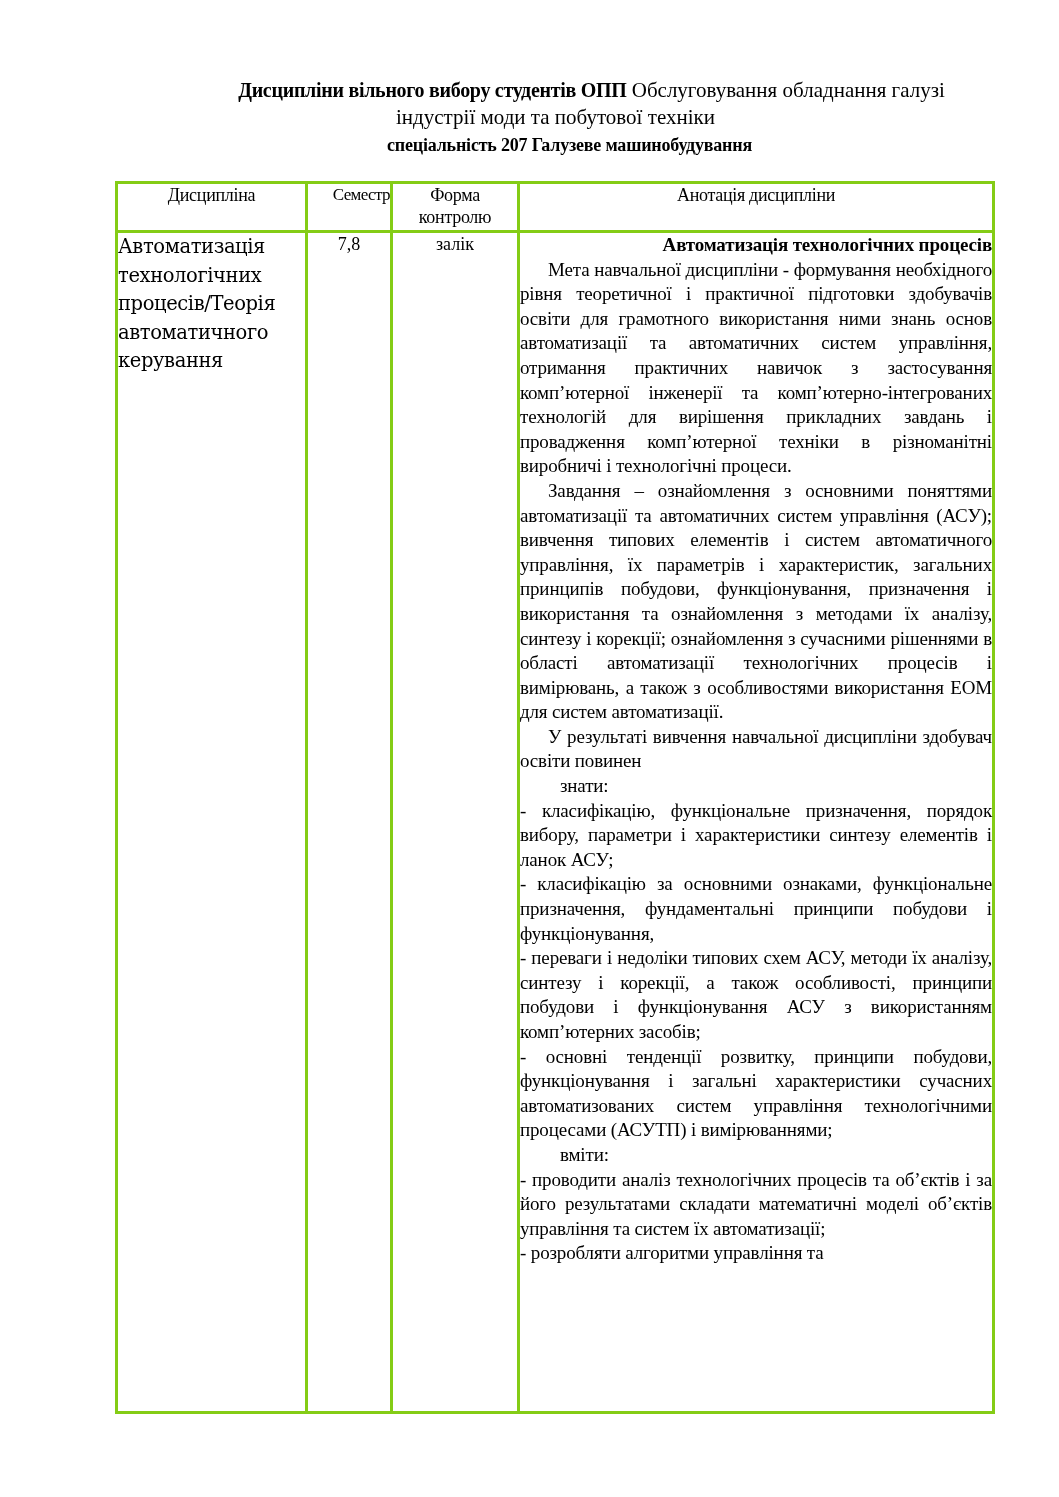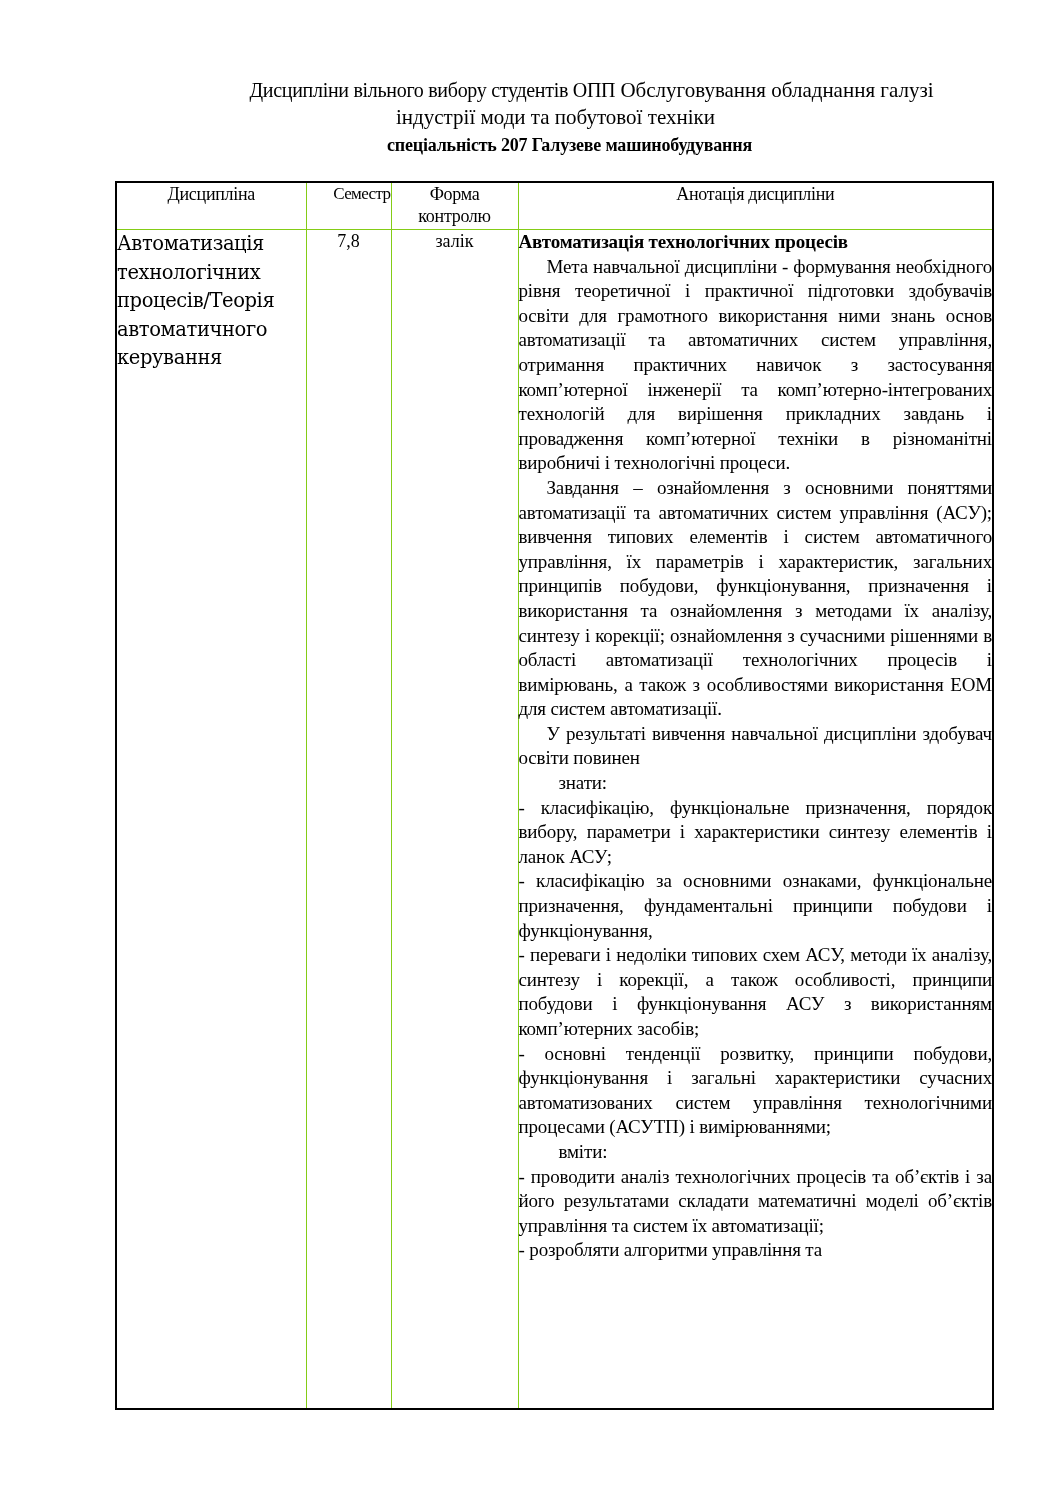--- a/index.html
+++ b/index.html
@@ -1,35 +1,35 @@
 <!DOCTYPE html>
 <html><head>
 <meta charset="utf-8">
 <style>
   html, body { margin: 0; padding: 0; background: #ffffff; }
   body { width: 1059px; height: 1497px; position: relative; overflow: hidden;
          font-family: "Liberation Serif", serif; color: #000; }
   .title { position: absolute; left: 0; width: 1059px; text-align: center; white-space: nowrap; }
   #t1 { top: 78px; left: 100px; width: 959px; font-size: 21px; }
-  #t1 b { font-weight: normal; font-size: 20px; letter-spacing: -0.3px; margin-left: 24px; }
+  #t1 b { font-weight: bold; font-size: 20px; letter-spacing: -0.3px; margin-left: 24px; }
   #t2 { top: 105px; left: 76px; width: 959px; font-size: 21px; }
   #t3 { top: 135px; left: 90px; width: 959px; font-size: 18px; font-weight: bold; letter-spacing: -0.2px; }
 
   table.doc { position: absolute; left: 115px; top: 181px; border-collapse: collapse; table-layout: fixed; }
-  table.doc td, table.doc th { border: 1px solid #84cc16; vertical-align: top; padding: 0; }
+  table.doc td, table.doc th { border: 3px solid #84cc16; vertical-align: top; padding: 0; }
   table.doc { border: 2px solid #000; }
   col.c1 { width: 190px; } col.c2 { width: 85px; } col.c3 { width: 127px; } col.c4 { width: 475px; }
   th { font-weight: normal; font-size: 18px; line-height: 22px; text-align: center; height: 46px; letter-spacing: -0.3px; }
   th.h2 { font-size: 17px; letter-spacing: -0.6px; text-align: right; }
   td.body-row { height: 1178px; }
   .disc { font-family: "DejaVu Serif", serif; font-size: 19.5px; line-height: 28.5px; padding: 3px 0 0 4px; letter-spacing: -0.4px; }
   .center { text-align: center; font-size: 18px; padding-top: 2px; line-height: 22px; }
   .anno { padding: 2px 8px 0 5px; font-size: 19px; line-height: 24.6px; text-align: justify; letter-spacing: -0.15px; }
   .anno p { margin: 0; }
-  .anno .ttl { font-weight: bold; text-align: left; }
+  .anno .ttl { font-weight: bold; text-align: right; margin-left: 8px; }
   .anno .ind { text-indent: 28px; }
   .anno .sub { padding-left: 40px; text-align: left; }
 </style>
 </head>
 <body>
 
 <div class="title" id="t1">
   <b>Дисципліни вільного вибору студентів ОПП</b>
   <span>Обслуговування обладнання галузі</span>
 </div>

